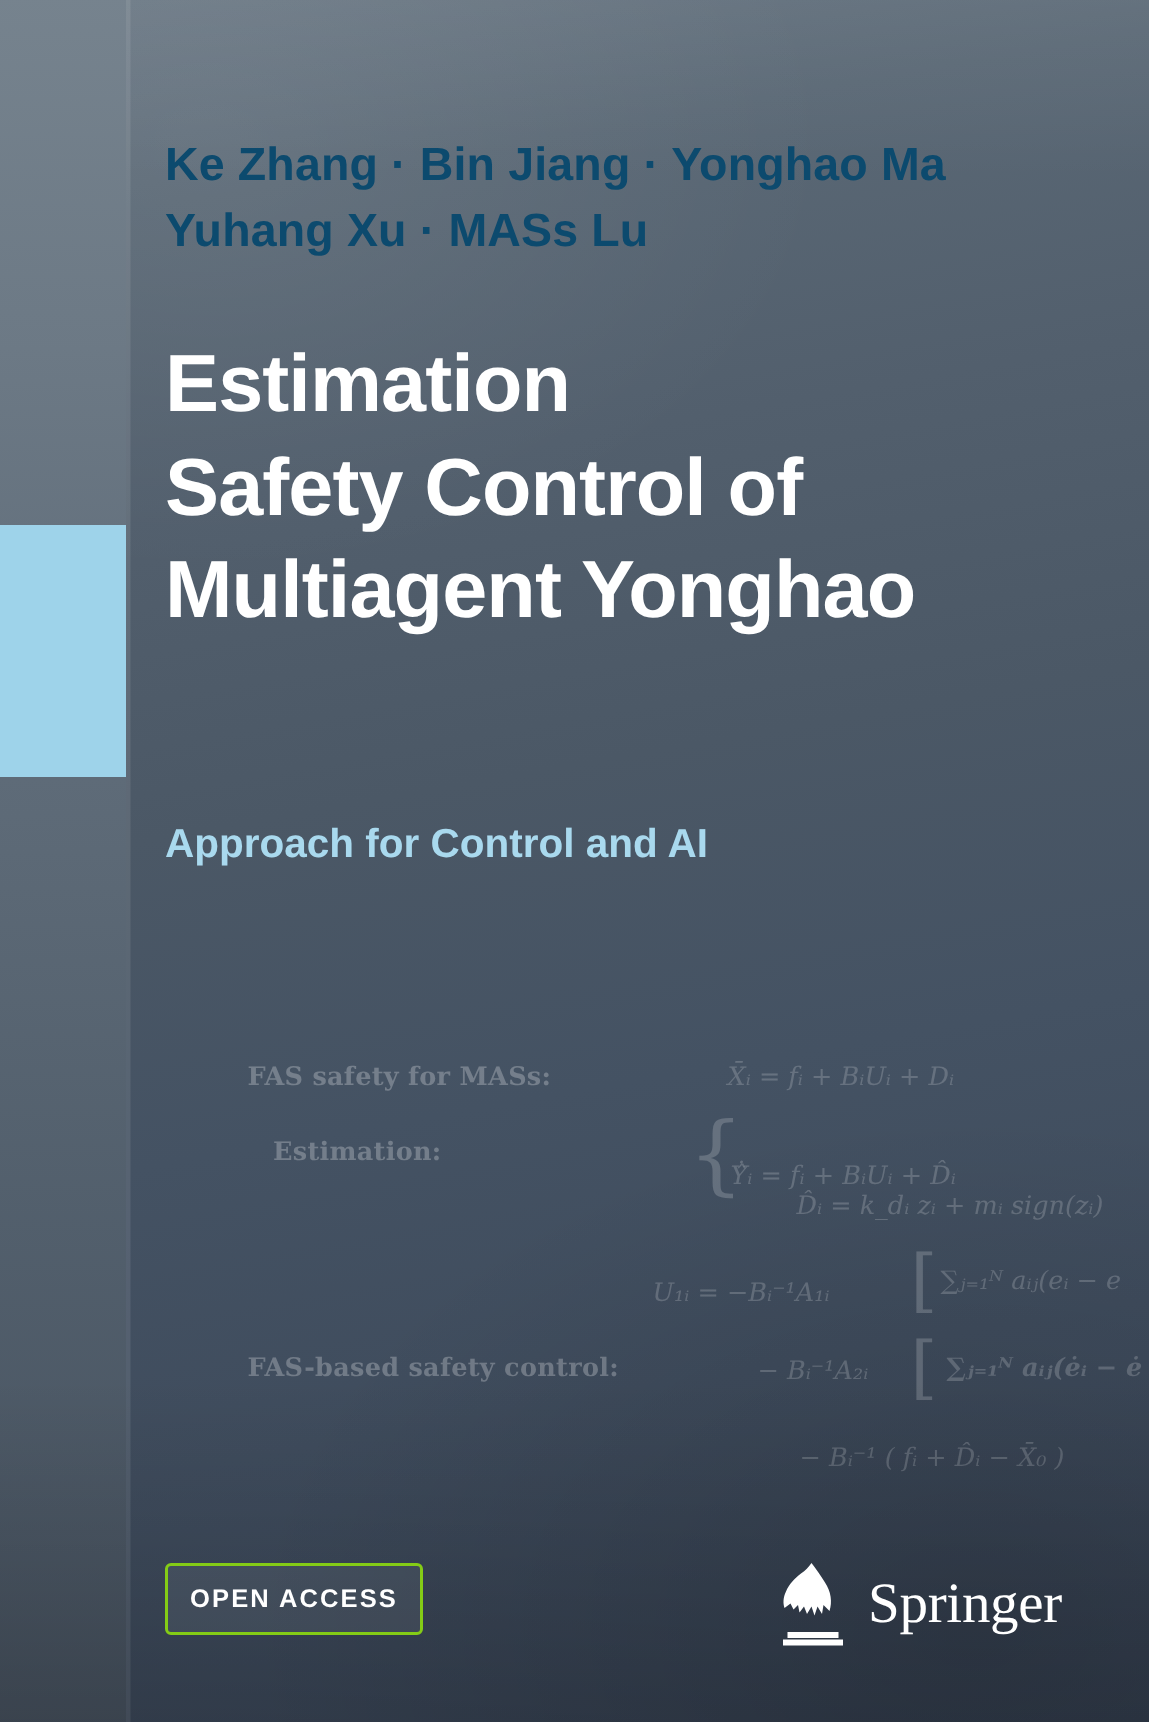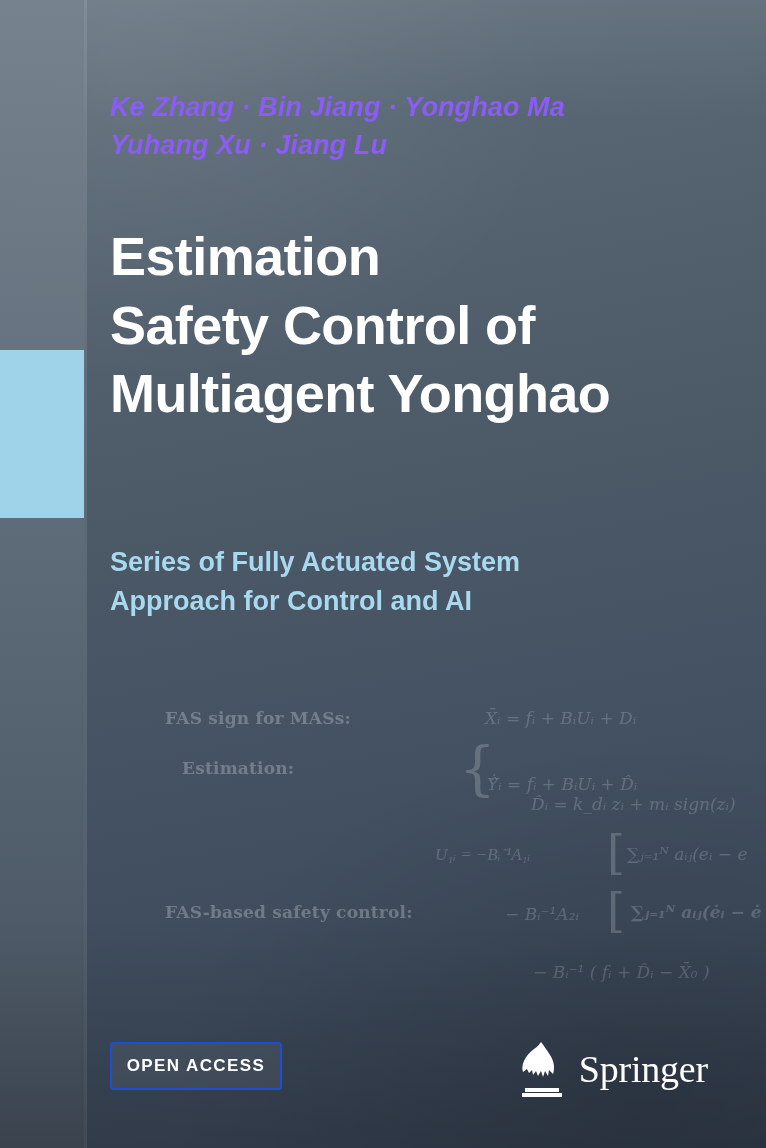--- a/index.html
+++ b/index.html
@@ -64,26 +64,25 @@
     left: 110px;
     top: 0;
     right: 0;
     bottom: 0;
   }
   .authors {
     position: absolute;
     top: 88px;
     left: 0;
     width: 600px;
-    color: #8b5cf6;
-    font-size: 27px;
+    color: #0c4a6e;
+    font-size: 31px;
     font-weight: bold;
     line-height: 1.42;
     letter-spacing: 0.1px;
-    font-style: italic;
   }
   .title {
     position: absolute;
     top: 222px;
     left: 0;
     width: 640px;
     color: #ffffff;
     font-size: 54px;
     font-weight: bold;
     line-height: 1.27;
@@ -136,21 +135,21 @@
     line-height: 1;
     color: rgba(255,255,255,0.19);
   }
   
   .open-access {
     position: absolute;
     left: 110px;
     bottom: 58px;
     width: 168px;
     height: 44px;
-    border: 2px solid #1d4ed8;
+    border: 2px solid #84cc16;
     border-radius: 4px;
     background: rgba(255,255,255,0.06);
     display: flex;
     align-items: center;
     justify-content: center;
   }
   .open-access span {
     color: #ffffff;
     font-size: 17px;
     font-weight: bold;
@@ -190,44 +189,43 @@
   <div class="cover-bg"></div>
   <div class="streak"></div>
   <div class="spine-band"></div>
   <div class="spine-edge"></div>
   <div class="accent-block"></div>
 
   <div class="content">
 
     <div class="authors">
       <div>Ke Zhang · Bin Jiang · Yonghao Ma</div>
-      <div>Yuhang Xu · Jiang Lu</div>
+      <div>Yuhang Xu · MASs Lu</div>
     </div>
 
     <div class="title">
       <div>Estimation</div>
       <div>Safety Control of</div>
       <div>Multiagent Yonghao</div>
     </div>
 
     <div class="subtitle">
-      <div>Series of Fully Actuated System</div>
       <div>Approach for Control and AI</div>
     </div>
 
     <div class="formulas">
-      <div class="f-label" style="left:110px; top:18px;">FAS sign for MASs:</div>
+      <div class="f-label" style="left:110px; top:18px;">FAS safety for MASs:</div>
       <div class="f-eq" style="left:430px; top:18px;">X̄ᵢ = fᵢ + BᵢUᵢ + Dᵢ</div>
 
       <div class="f-label" style="left:110px; top:68px;margin-left:17px;">Estimation:</div>
       <div class="brace" style="left:404px; top:50px;">{</div>
       <div class="f-eq" style="left:432px; top:62px;margin-top:22px;">Ẏ̂ᵢ = fᵢ + BᵢUᵢ + D̂ᵢ</div>
       <div class="f-eq" style="left:432px; top:104px;margin-left:44px;">D̂ᵢ = k_dᵢ zᵢ + mᵢ sign(zᵢ)</div>
 
-      <div class="f-eq" style="left:380px; top:152px;font-family:Liberation Serif, serif;">U₁ᵢ = −Bᵢ⁻¹A₁ᵢ</div>
+      <div class="f-eq" style="left:380px; top:162px;">U₁ᵢ = −Bᵢ⁻¹A₁ᵢ</div>
       <div class="bigbracket" style="left:552px; top:140px;">[</div>
       <div class="f-eq" style="left:572px; top:154px;">∑ⱼ₌₁ᴺ aᵢⱼ(eᵢ − e</div>
 
       <div class="f-eq" style="left:450px; top:214px;">− Bᵢ⁻¹A₂ᵢ</div>
       <div class="bigbracket" style="left:552px; top:198px;">[</div>
       <div class="f-eq" style="left:576px; top:212px;font-weight:bold;">∑ⱼ₌₁ᴺ aᵢⱼ(ėᵢ − ė</div>
 
       <div class="f-label" style="left:110px; top:212px;">FAS-based safety control:</div>
 
       <div class="f-eq" style="left:478px; top:272px;">− Bᵢ⁻¹ ( fᵢ + D̂ᵢ − X̄₀ )</div>

